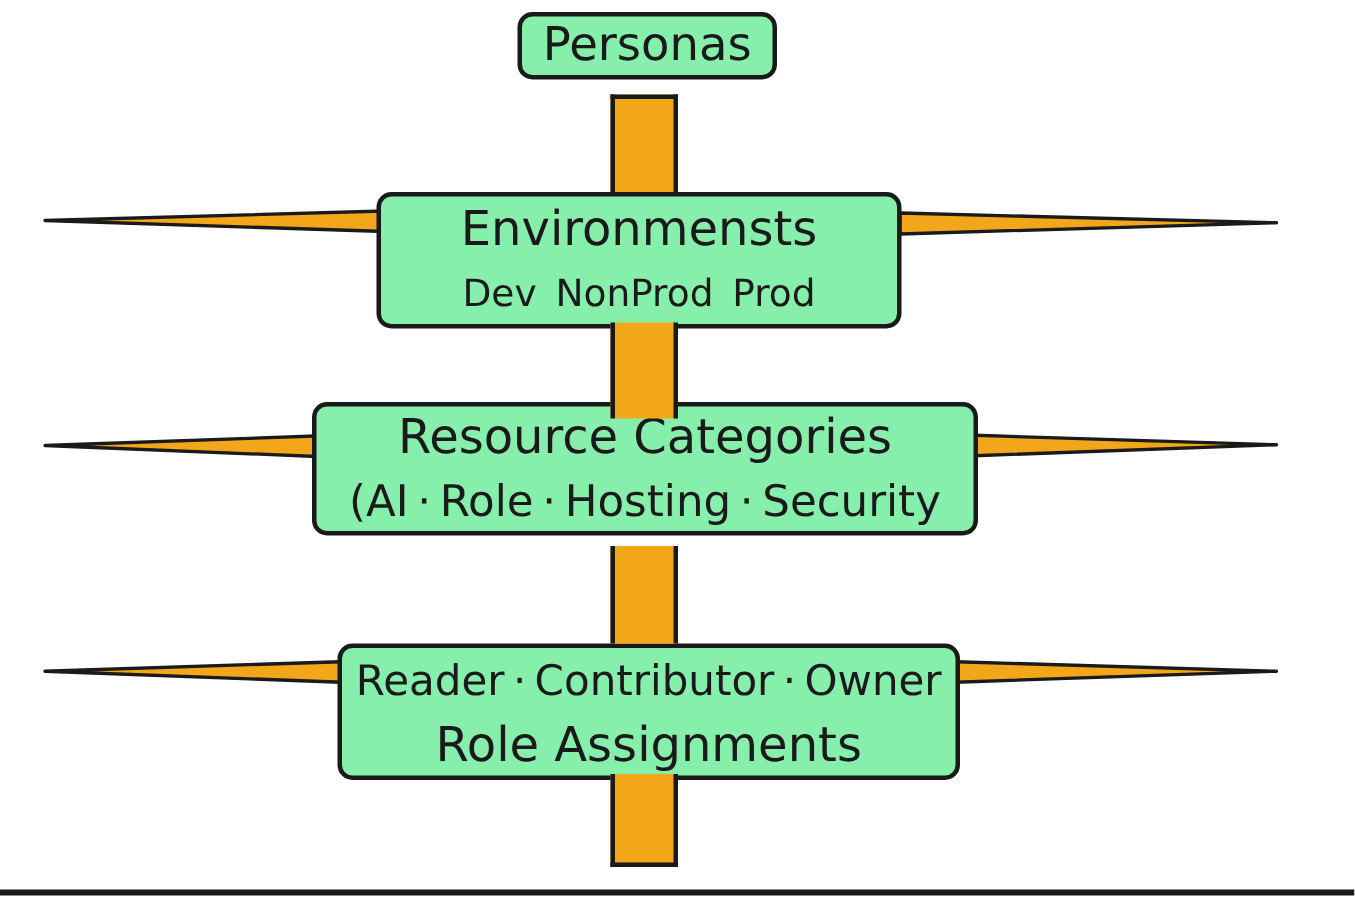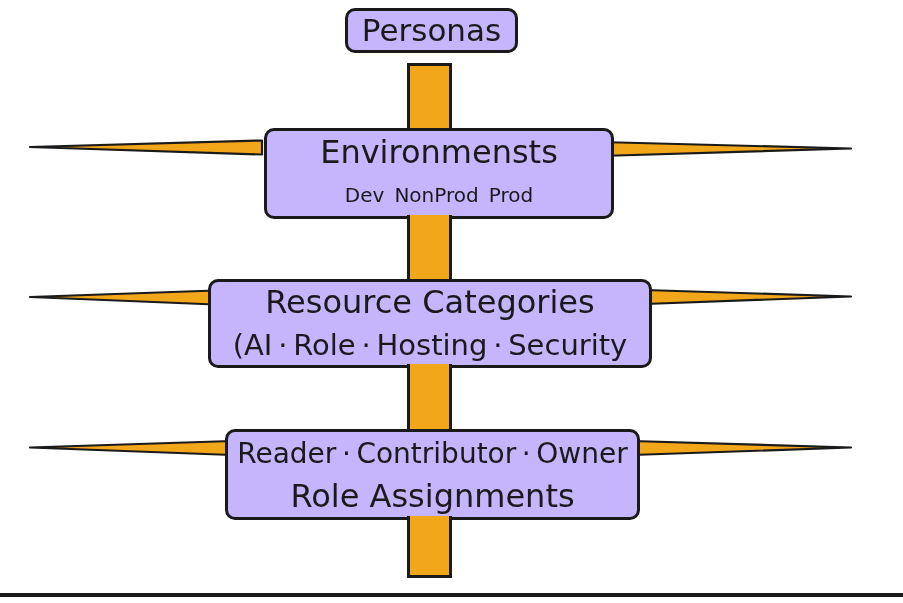--- a/index.html
+++ b/index.html
@@ -25,40 +25,40 @@
     width: 903px; height: 603px;
   }
   .wedge {
     fill: var(--accent);
     stroke: var(--outline);
     stroke-width: 2.2;
     stroke-linejoin: round;
   }
   .node {
     position: absolute;
-    background: #c4b5fd;
+    background: #86efac;
     border: 3px solid var(--outline);
     border-radius: 10px;
     display: flex;
     flex-direction: column;
     align-items: center;
     justify-content: center;
     text-align: center;
     color: var(--outline);
     white-space: nowrap;
   }
   .node-personas        { left: 345px; top: 8px;   width: 173px; height: 45px; }
-  .node-environments    { left: 264px; top: 128px; width: 350px; height: 91px; }
-  .node-resource-cats   { left: 208px; top: 279px; width: 444px; height: 89px; }
+  .node-environments    { left: 251px; top: 128px; width: 350px; height: 91px; }
+  .node-resource-cats   { left: 208px; top: 268px; width: 444px; height: 89px; }
   .node-role-assign     { left: 225px; top: 429px; width: 415px; height: 91px; }
 
   .node-line { line-height: 43px; }
   .t-root  { font-size: 31px; line-height: 39px; }
   .t-title { font-size: 32px; }
-  .t-sub-env  { font-size: 20px; }
+  .t-sub-env  { font-size: 25px; }
   .t-sub-res  { font-size: 29px; }
   .t-sub-role { font-size: 28px; }
 
   .trunk {
     position: absolute;
     left: 407px; width: 45px;
     background: var(--accent);
     border-left: 3.5px solid var(--outline);
     border-right: 3.5px solid var(--outline);
   }

